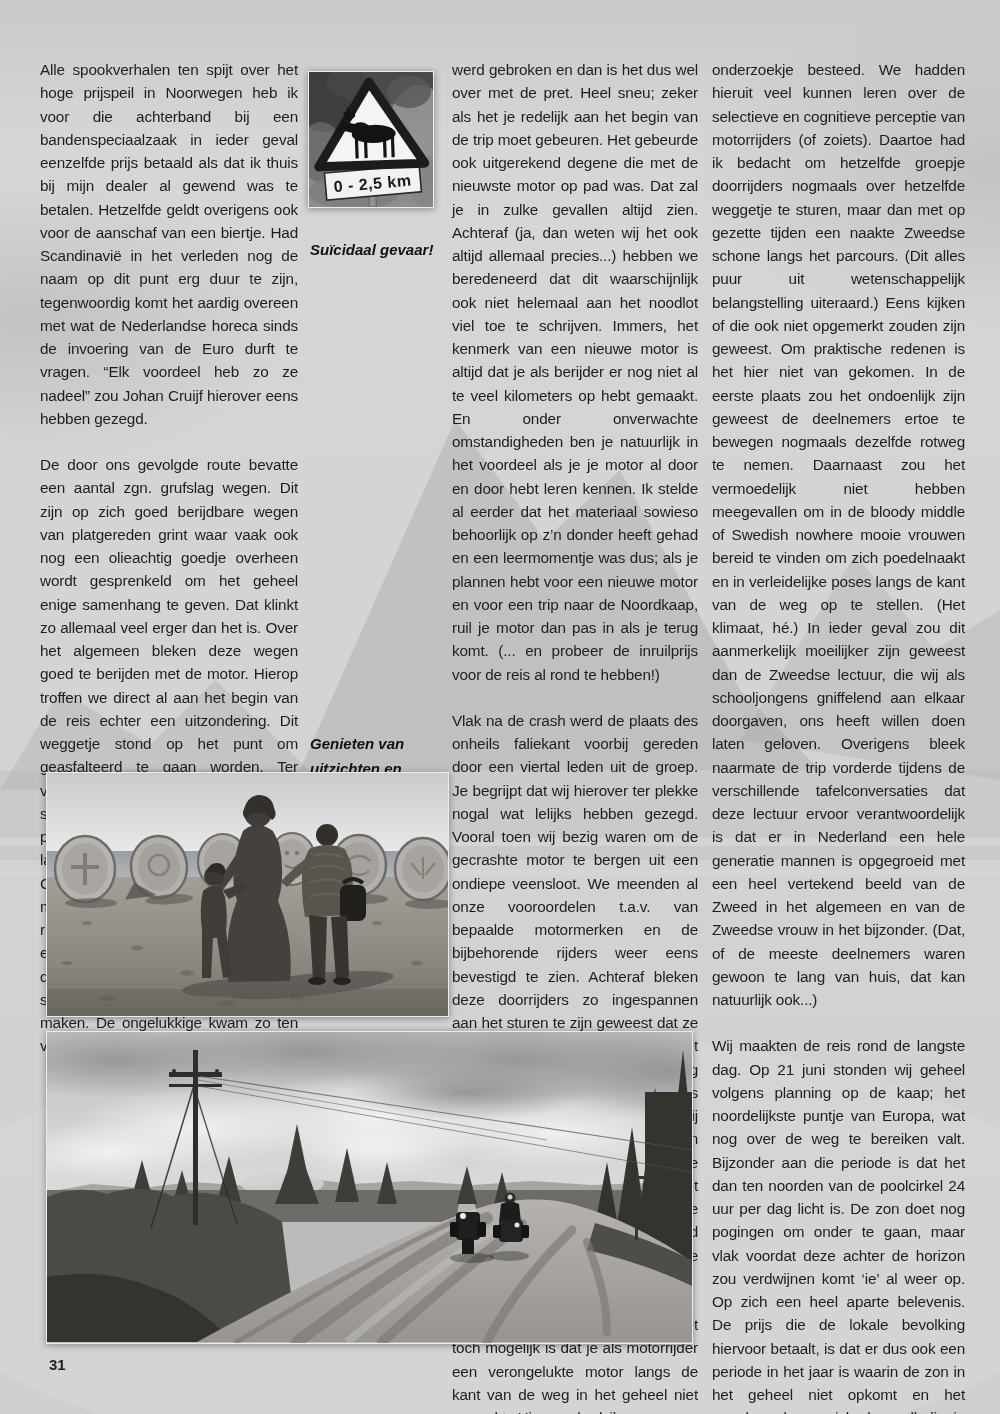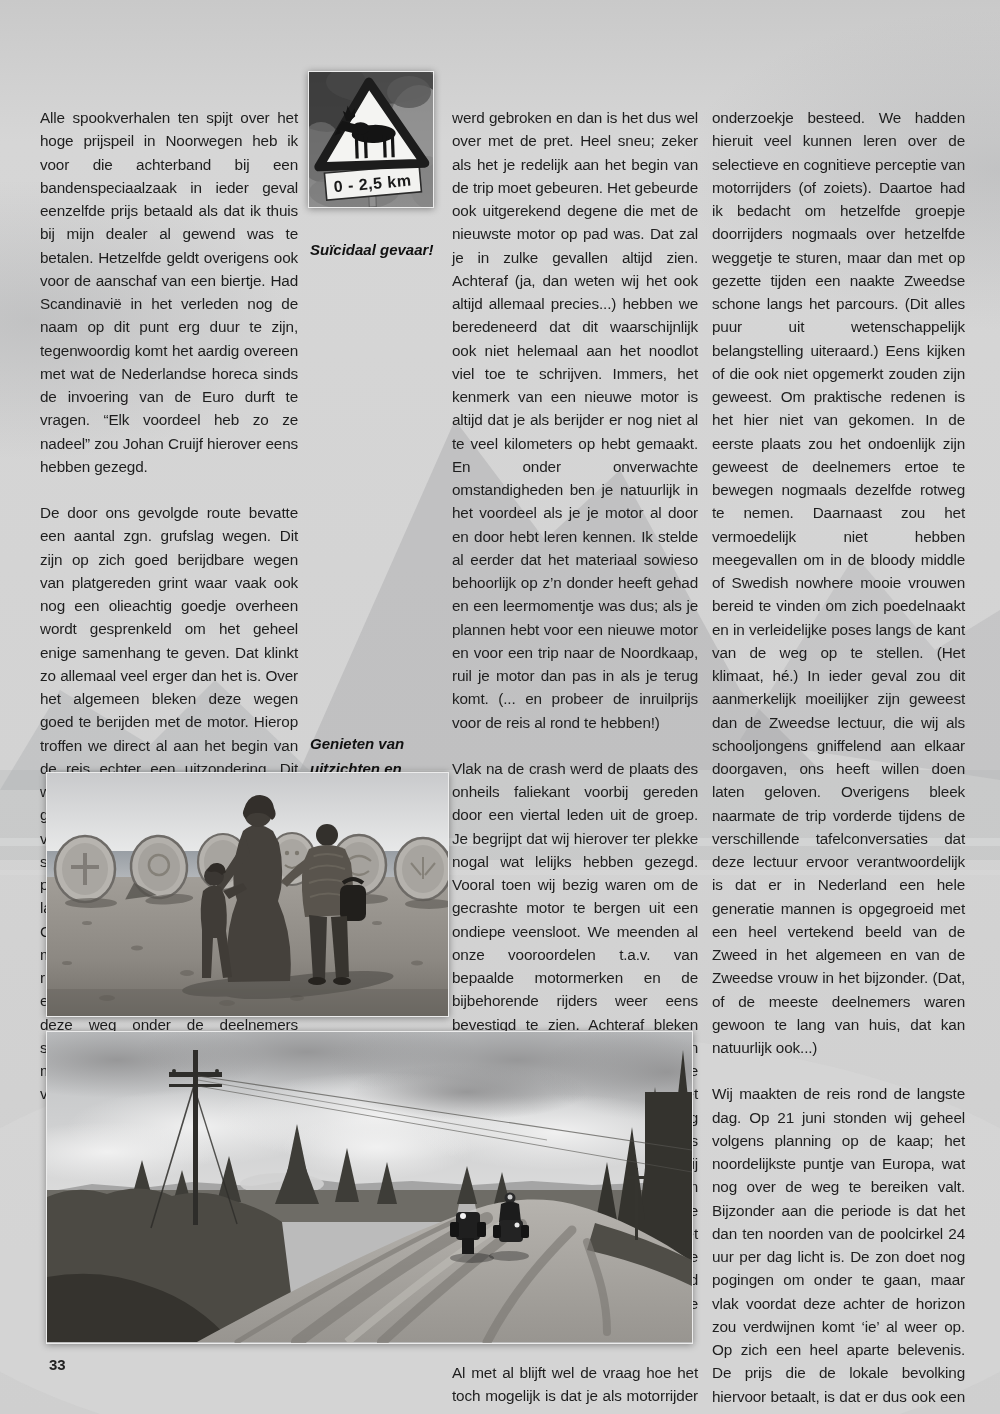--- a/index.html
+++ b/index.html
@@ -4,21 +4,21 @@
 <style>
   html,body{margin:0;padding:0;}
   body{
     width:1000px;height:1414px;position:relative;overflow:hidden;
     background:linear-gradient(180deg,#c9c9c9 0%,#d6d6d6 10%,#d3d3d3 55%,#cfcfcf 100%);
     font-family:"Liberation Sans","DejaVu Sans",sans-serif;
     color:#1d1d1d;
   }
   .bg-svg{position:absolute;left:0;top:0;width:1000px;height:1414px;z-index:0;}
   .col{position:absolute;top:58px;z-index:2;font-size:15.3px;line-height:23.25px;
-       text-align:justify;letter-spacing:-0.15px;color:#1e1e1e;margin-top:48px;}
+       text-align:justify;letter-spacing:-0.15px;color:#1e1e1e;}
   .col p{margin:0 0 23px 0;}
   .col p.cont{text-align-last:justify;}
   #col1{left:40px;width:258px;}
   #col2{left:452px;width:246px;}
   #col3{left:712px;width:253px;}
   figure{margin:0;padding:0;position:absolute;z-index:2;
          border:1px solid #ececec;box-shadow:0 1px 7px rgba(0,0,0,.38);
          background:#bbb;overflow:hidden;}
   figure svg{display:block;}
   #fig-moose{left:308px;top:71px;width:124px;height:135px;}
@@ -316,15 +316,15 @@
           <path d="M454 172 q9-5 18 0 l2 18 -22 0 z" fill="#1c1c1c"></path>
           <rect x="452" y="188" width="24" height="22" rx="4" fill="#232323"></rect>
           <rect x="446" y="193" width="8" height="13" rx="2" fill="#141414"></rect>
           <rect x="474" y="193" width="8" height="13" rx="2" fill="#141414"></rect>
           <circle cx="470" cy="193" r="2.5" fill="#e8e8e8"></circle>
         </g>
       </g>
     </svg>
   </figure>
 
-  <div id="page-number">33</div>
+  <div id="page-number">31</div>
 
 </div>
 
 </body></html>

